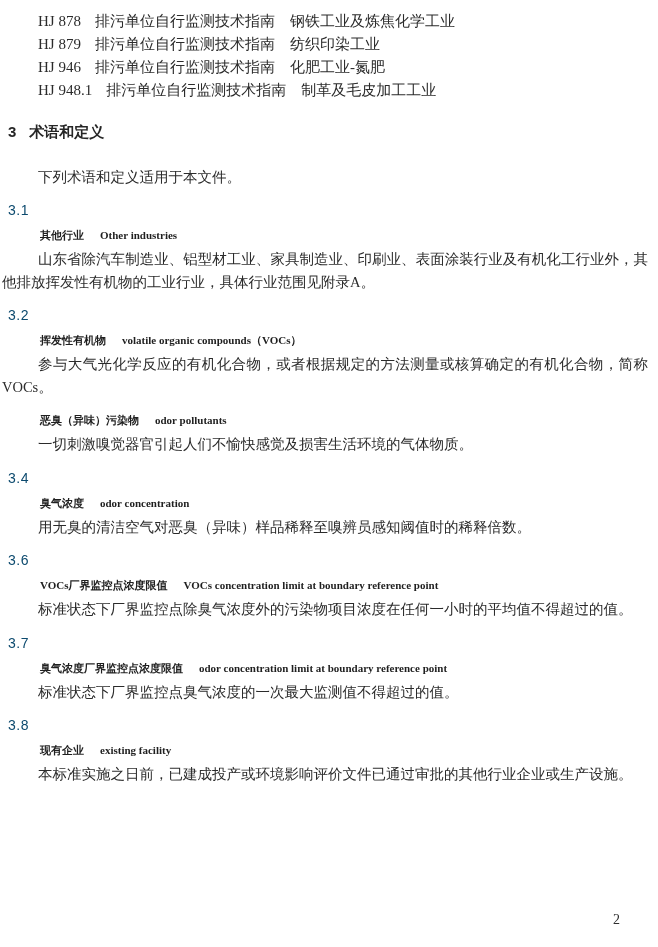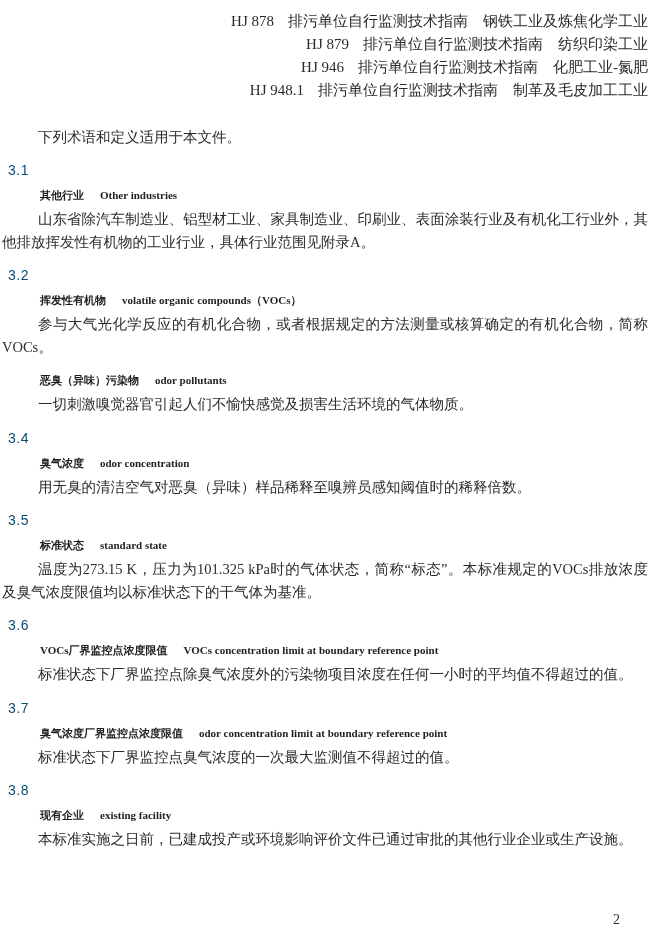--- a/index.html
+++ b/index.html
@@ -20,21 +20,20 @@
     box-sizing: border-box;
     padding: 10px 10px 0 2px;
     background: #ffffff;
     overflow: hidden;
   }
   
   .ref-list {
     margin-left: 36px;
     font-size: 15px;
     line-height: 23px;
-    text-align: right;
   }
   .ref-line {
     white-space: nowrap;
   }
   .ref-name  { margin-left: 14px; }
   .ref-scope { margin-left: 15px; }
 
   
   .sec-heading {
     margin: 20px 0 0 6px;
@@ -105,20 +104,23 @@
 
   <div class="ref-line">
     <span class="ref-code">HJ 946</span><span class="ref-name">排污单位自行监测技术指南</span><span class="ref-scope">化肥工业-氮肥</span>
   </div>
 
   <div class="ref-line">
     <span class="ref-code">HJ 948.1</span><span class="ref-name">排污单位自行监测技术指南</span><span class="ref-scope">制革及毛皮加工工业</span>
   </div>
 </div>
 
+  <h2 class="sec-heading">
+    <span class="sec-number">3</span><span class="sec-title">术语和定义</span>
+  </h2>
 
   <p class="intro">下列术语和定义适用于本文件。</p>
 
   <div id="terms">
   <div class="term-block">
     <div class="term-id">3.1</div>
     <div class="term-title">
       <span class="zh">其他行业</span><span class="en">Other industries</span>
     </div>
     <p class="term-def">山东省除汽车制造业、铝型材工业、家具制造业、印刷业、表面涂装行业及有机化工行业外，其他排放挥发性有机物的工业行业，具体行业范围见附录A。</p>
@@ -140,27 +142,20 @@
   </div>
 
   <div class="term-block">
     <div class="term-id">3.4</div>
     <div class="term-title">
       <span class="zh">臭气浓度</span><span class="en">odor concentration</span>
     </div>
     <p class="term-def">用无臭的清洁空气对恶臭（异味）样品稀释至嗅辨员感知阈值时的稀释倍数。</p>
   </div>
 
-  <div class="term-block">
-    <div class="term-id">3.5</div>
-    <div class="term-title">
-      <span class="zh">标准状态</span><span class="en">standard state</span>
-    </div>
-    <p class="term-def">温度为273.15 K，压力为101.325 kPa时的气体状态，简称“标态”。本标准规定的VOCs排放浓度及臭气浓度限值均以标准状态下的干气体为基准。</p>
-  </div>
 
   <div class="term-block">
     <div class="term-id">3.6</div>
     <div class="term-title">
       <span class="zh">VOCs厂界监控点浓度限值</span><span class="en">VOCs concentration limit at boundary reference point</span>
     </div>
     <p class="term-def">标准状态下厂界监控点除臭气浓度外的污染物项目浓度在任何一小时的平均值不得超过的值。</p>
   </div>
 
   <div class="term-block">

